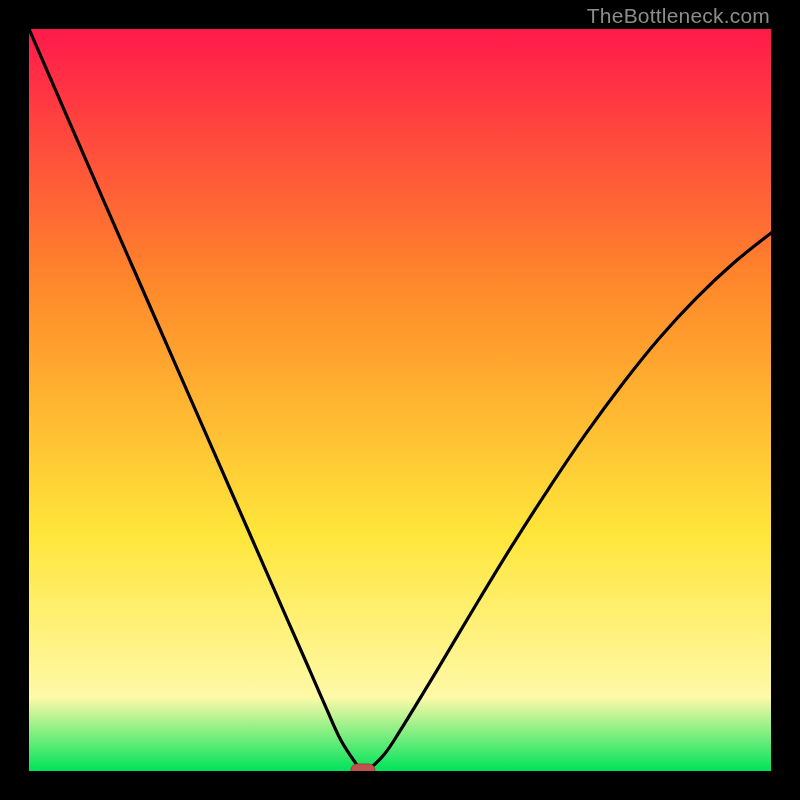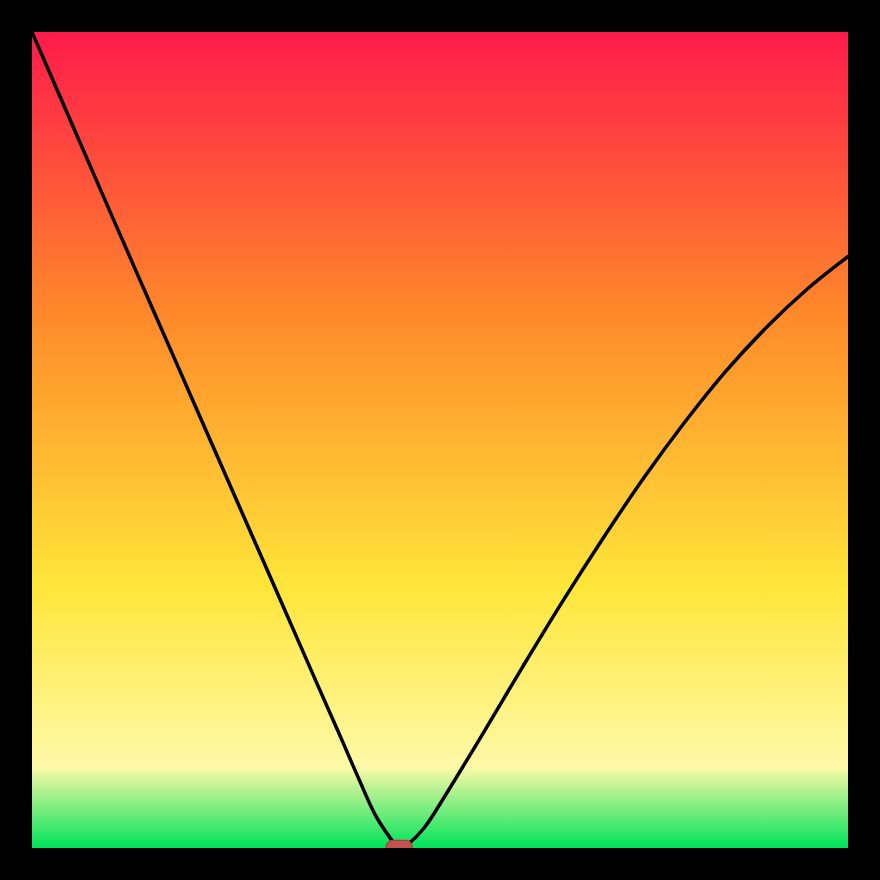--- a/index.html
+++ b/index.html
@@ -48,13 +48,14 @@
           <stop id="g2" offset="68%" stop-color="#ffe63a"></stop>
           <stop id="g3" offset="90%" stop-color="#fff9a8"></stop>
           <stop id="g4" offset="100%" stop-color="#00e35a"></stop>
         </linearGradient>
       </defs>
       <rect x="0" y="0" width="742" height="742" fill="url(#bg)"></rect>
       <path id="curve" fill="none" stroke="#000000" stroke-width="3.2" stroke-linejoin="round" stroke-linecap="round" d="M 0.00 0.00 C 6.68 15.36, 23.74 54.61, 37.10 85.33 C 50.46 116.05, 60.84 140.07, 74.20 170.66 C 87.56 201.25, 97.94 224.80, 111.30 255.25 C 124.66 285.70, 135.04 309.38, 148.40 339.84 C 161.76 370.29, 172.14 393.97, 185.50 424.42 C 198.86 454.88, 209.24 478.56, 222.60 509.01 C 235.96 539.46, 249.02 569.29, 259.70 593.60 C 270.38 617.91, 275.28 628.83, 281.96 644.06 C 288.64 659.28, 291.46 666.17, 296.80 678.19 C 302.14 690.21, 306.30 700.82, 311.64 710.84 C 316.98 720.85, 322.47 728.23, 326.48 733.84 C 330.49 739.45, 331.23 741.07, 333.90 742.00 C 336.57 742.93, 337.31 742.24, 341.32 739.03 C 345.33 735.83, 350.82 730.87, 356.16 724.19 C 361.50 717.51, 361.65 716.89, 371.00 701.93 C 380.35 686.97, 394.74 663.26, 408.10 641.09 C 421.46 618.92, 431.84 600.93, 445.20 578.76 C 458.56 556.59, 468.94 539.29, 482.30 517.92 C 495.66 496.55, 506.04 480.34, 519.40 460.04 C 532.76 439.74, 543.14 424.10, 556.50 405.13 C 569.86 386.17, 580.24 372.04, 593.60 354.68 C 606.96 337.31, 617.34 324.16, 630.70 308.67 C 644.06 293.18, 654.44 282.09, 667.80 268.60 C 681.16 255.11, 691.54 245.35, 704.90 233.73 C 718.26 222.11, 735.32 209.39, 742.00 204.05"></path>
       <rect id="marker" rx="6" ry="6" x="321.90" y="735.00" width="24" height="14" fill="#c0524f" stroke="#a83d3a" stroke-width="1"></rect>
     </svg>
   </div>
+  <div class="watermark">TheBottleneck.com</div>
 </div>
 
 </body></html>

